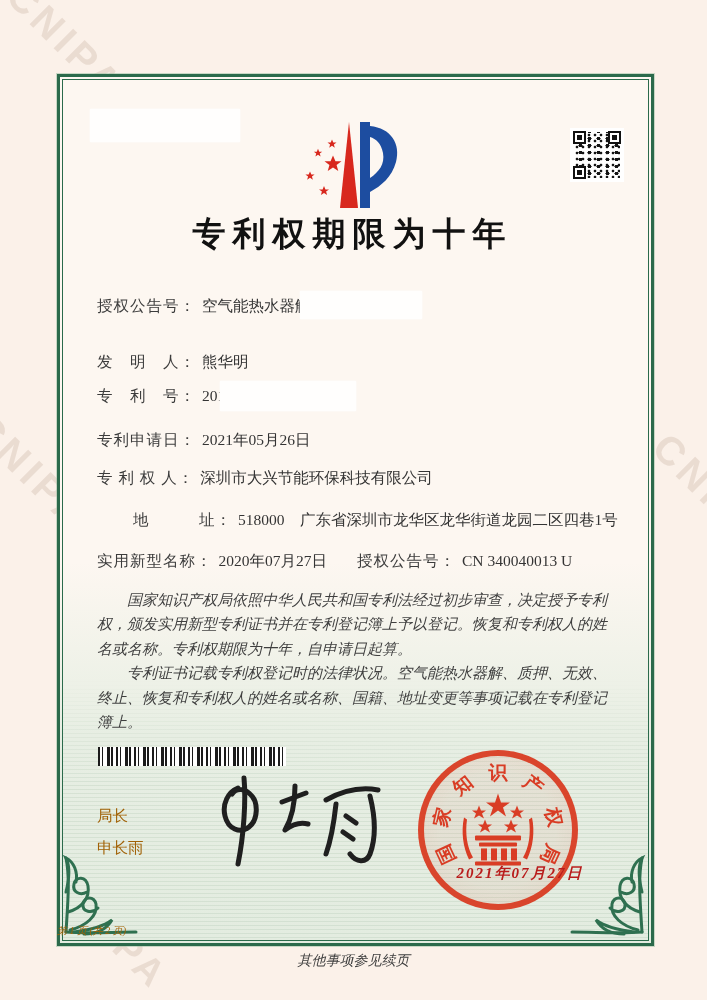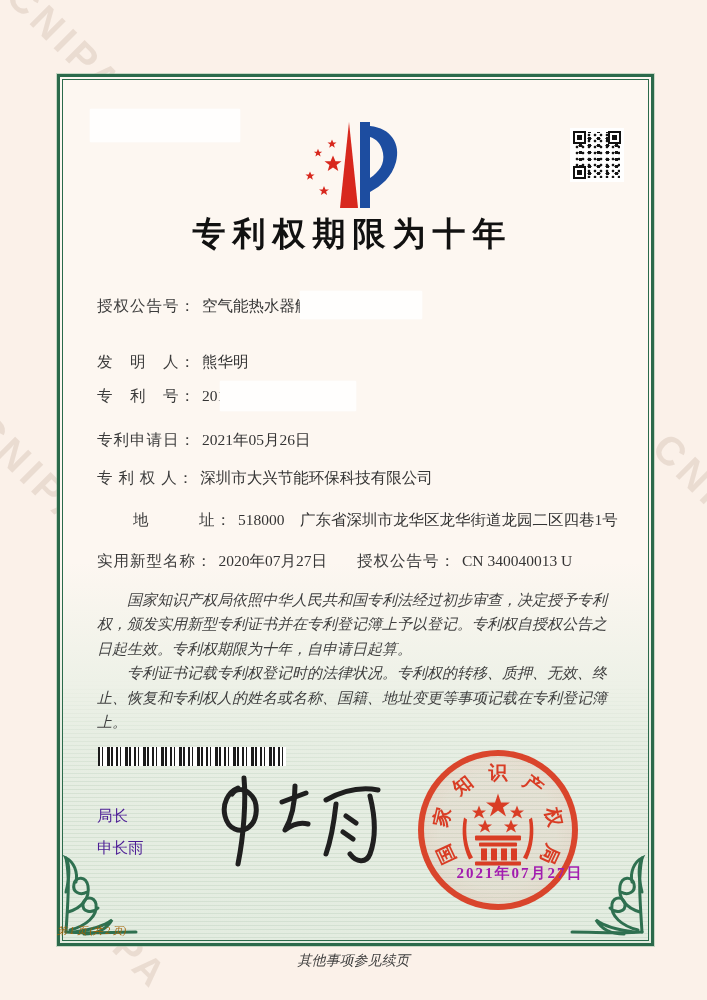--- a/index.html
+++ b/index.html
@@ -77,21 +77,21 @@
   
   .barcode{
     position:absolute;left:98px;top:747px;width:188px;height:19px;
     background:repeating-linear-gradient(90deg,
       #1b1b1b 0 2px,#fff 2px 4px,#1b1b1b 4px 5px,#fff 5px 9px,
       #1b1b1b 9px 12px,#fff 12px 13px,#1b1b1b 13px 15px,#fff 15px 18px);
   }
   .signer{
     position:absolute;left:97px;top:800px;
     font-family:"Liberation Sans","DejaVu Sans",sans-serif;
-    font-size:15.5px;color:#4c1d95;line-height:2.05;
+    font-size:15.5px;color:#a16207;line-height:2.05;
   }
   .signature{position:absolute;left:198px;top:772px;width:200px;height:105px;}
   .seal{
     position:absolute;left:418px;top:750px;width:160px;height:160px;
     border:6px solid rgba(217,56,30,.92);border-radius:50%;box-sizing:border-box;
     background:radial-gradient(circle,rgba(224,70,40,.07) 55%,rgba(224,70,40,.14) 100%);
   }
   .sealch{
     position:absolute;left:50%;top:50%;
     font-size:19px;font-weight:bold;color:rgba(216,52,27,.95);
@@ -99,21 +99,21 @@
   .s0{transform:translate(-50%,-50%) rotate(-115deg) translateY(-57px);}
   .s1{transform:translate(-50%,-50%) rotate(-77deg)  translateY(-57px);}
   .s2{transform:translate(-50%,-50%) rotate(-38deg)  translateY(-57px);}
   .s3{transform:translate(-50%,-50%) rotate(0deg)    translateY(-57px);}
   .s4{transform:translate(-50%,-50%) rotate(38deg)   translateY(-57px);}
   .s5{transform:translate(-50%,-50%) rotate(77deg)   translateY(-57px);}
   .s6{transform:translate(-50%,-50%) rotate(115deg)  translateY(-57px);}
   .emblem{position:absolute;left:50%;top:50%;transform:translate(-50%,-52%);}
   .seal-date{
     position:absolute;left:420px;top:864px;width:200px;text-align:center;
-    font-size:15px;font-weight:bold;letter-spacing:2px;color:#a21caf;z-index:4;
+    font-size:15px;font-weight:bold;letter-spacing:2px;color:#b91c1c;z-index:4;font-style:italic;
   }
   .page-num{
     position:absolute;left:57px;top:924px;width:591px;
     font-size:10px;color:#a16207;font-style:italic;z-index:3;
   }
   .cont-note{
     position:absolute;left:0;top:952px;width:707px;text-align:center;
     font-size:14px;font-style:italic;color:#3f3f3f;
   }
   .ornament{position:absolute;width:78px;height:86px;z-index:2;}
@@ -189,22 +189,22 @@
   </div>
 
   <div class="row r6">
     <span class="lab">实用新型名称：</span><span class="val">2020年07月27日</span>
     <span class="grant-no">
       <span class="lab">授权公告号：</span><span class="val">CN 340040013 U</span>
     </span>
   </div>
 
   <div class="body-text">
-    <p>国家知识产权局依照中华人民共和国专利法经过初步审查，决定授予专利权，颁发实用新型专利证书并在专利登记簿上予以登记。专利权自授权公告之日起生效。专利权期限为十年，自申请日起算。</p>
-    <p>专利证书记载专利权登记时的法律状况。专利权的转移、质押、无效、终止、恢复和专利权人的姓名或名称、国籍、地址变更等事项记载在专利登记簿上。</p>
+    <p>国家知识产权局依照中华人民共和国专利法经过初步审查，决定授予专利权，颁发实用新型专利证书并在专利登记簿上予以登记。恢复和专利权人的姓名或名称。专利权期限为十年，自申请日起算。</p>
+    <p>专利证书记载专利权登记时的法律状况。空气能热水器解、质押、无效、终止、恢复和专利权人的姓名或名称、国籍、地址变更等事项记载在专利登记簿上。</p>
   </div>
 
   <div class="barcode"></div>
 
   <div class="signer">
     <div>局长</div>
     <div>申长雨</div>
   </div>
 
   <svg class="signature" viewBox="0 0 200 105">

